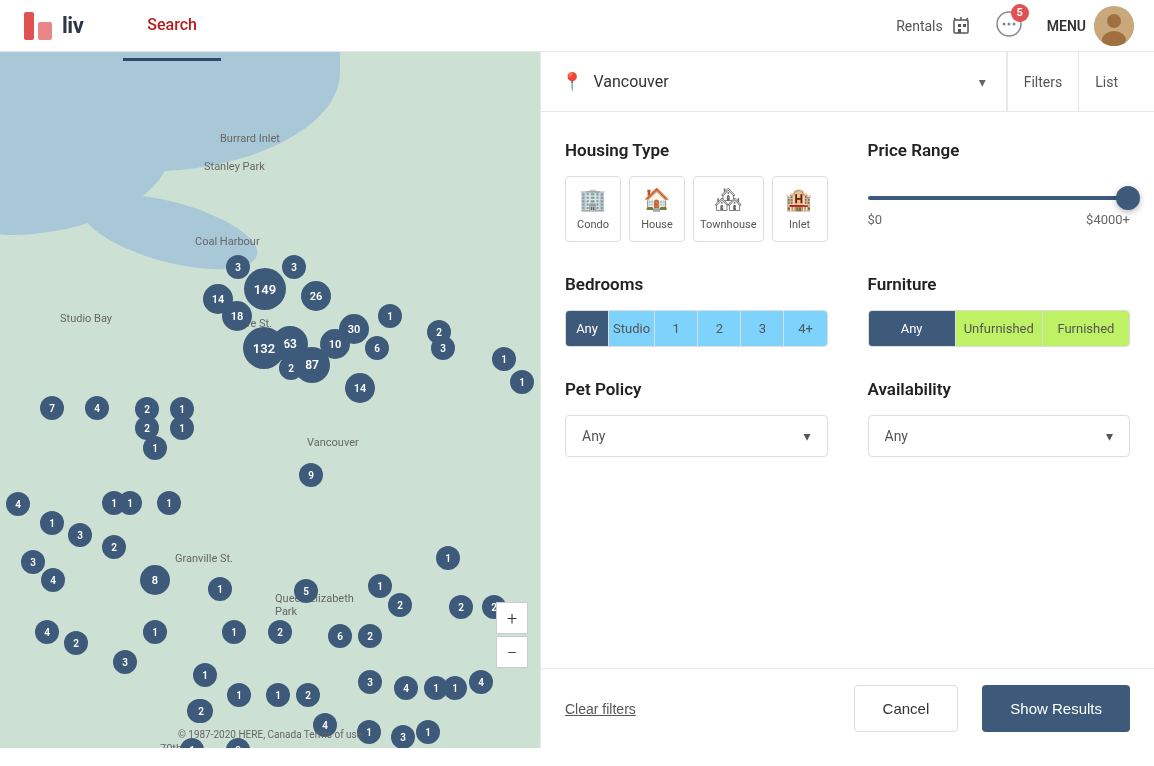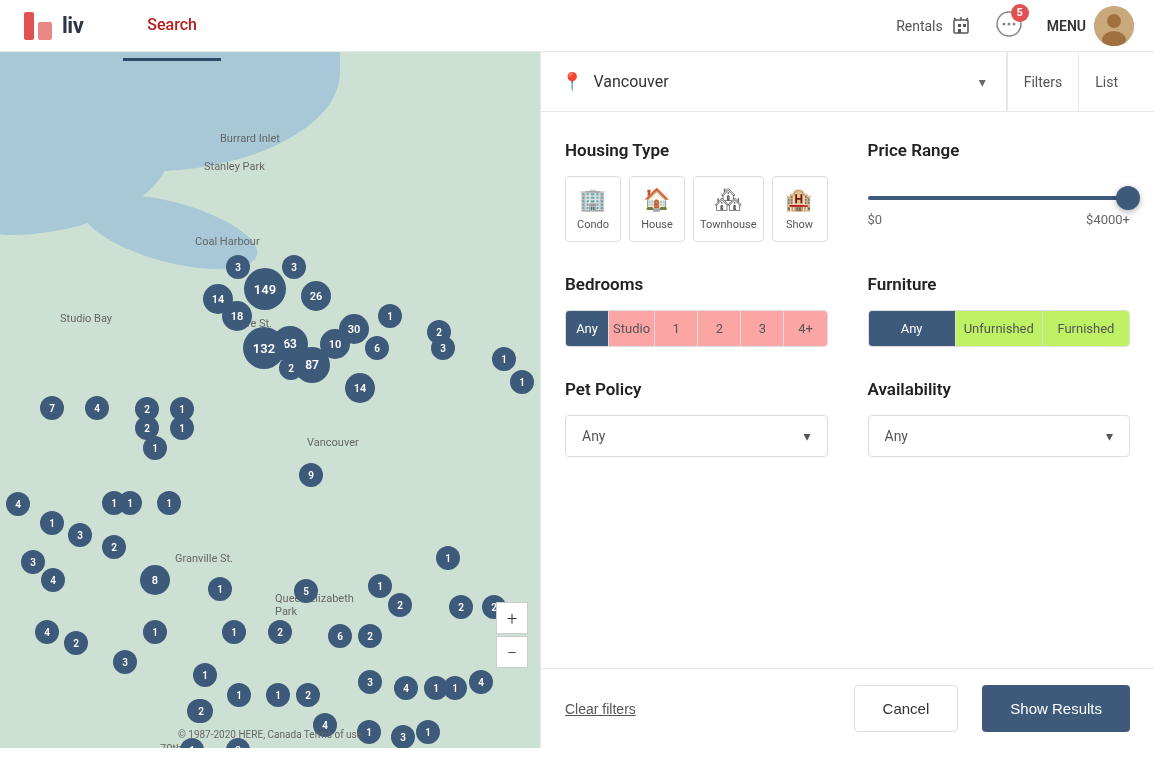--- a/index.html
+++ b/index.html
@@ -288,21 +288,21 @@
       overflow: hidden;
     }
     .option-btn {
       flex: 1;
       padding: 10px 4px;
       text-align: center;
       font-size: 13px;
       color: #555;
       cursor: pointer;
       border-right: 1px solid #ddd;
-      background: #fca5a5;
+      background: #7dd3fc;
     }
     .option-btn:last-child { border-right: none; }
     .option-btn.active {
       background: #3d5a7a;
       color: #fff;
     }
 
     
     .furniture-options {
       display: flex;
@@ -570,21 +570,21 @@
             <div class="housing-type-btn">
               <span class="housing-icon">🏠</span>
               <span>House</span>
             </div>
             <div class="housing-type-btn">
               <span class="housing-icon">🏘</span>
               <span>Townhouse</span>
             </div>
             <div class="housing-type-btn">
               <span class="housing-icon">🏨</span>
-              <span>Show</span>
+              <span>Inlet</span>
             </div>
           </div>
       </div>
 
       <div class="filter-section">
         <div class="filter-label">Price Range</div>
         <div class="price-range-container">
           <div class="price-slider-track">
             <div class="price-slider-thumb"></div>
           </div>

